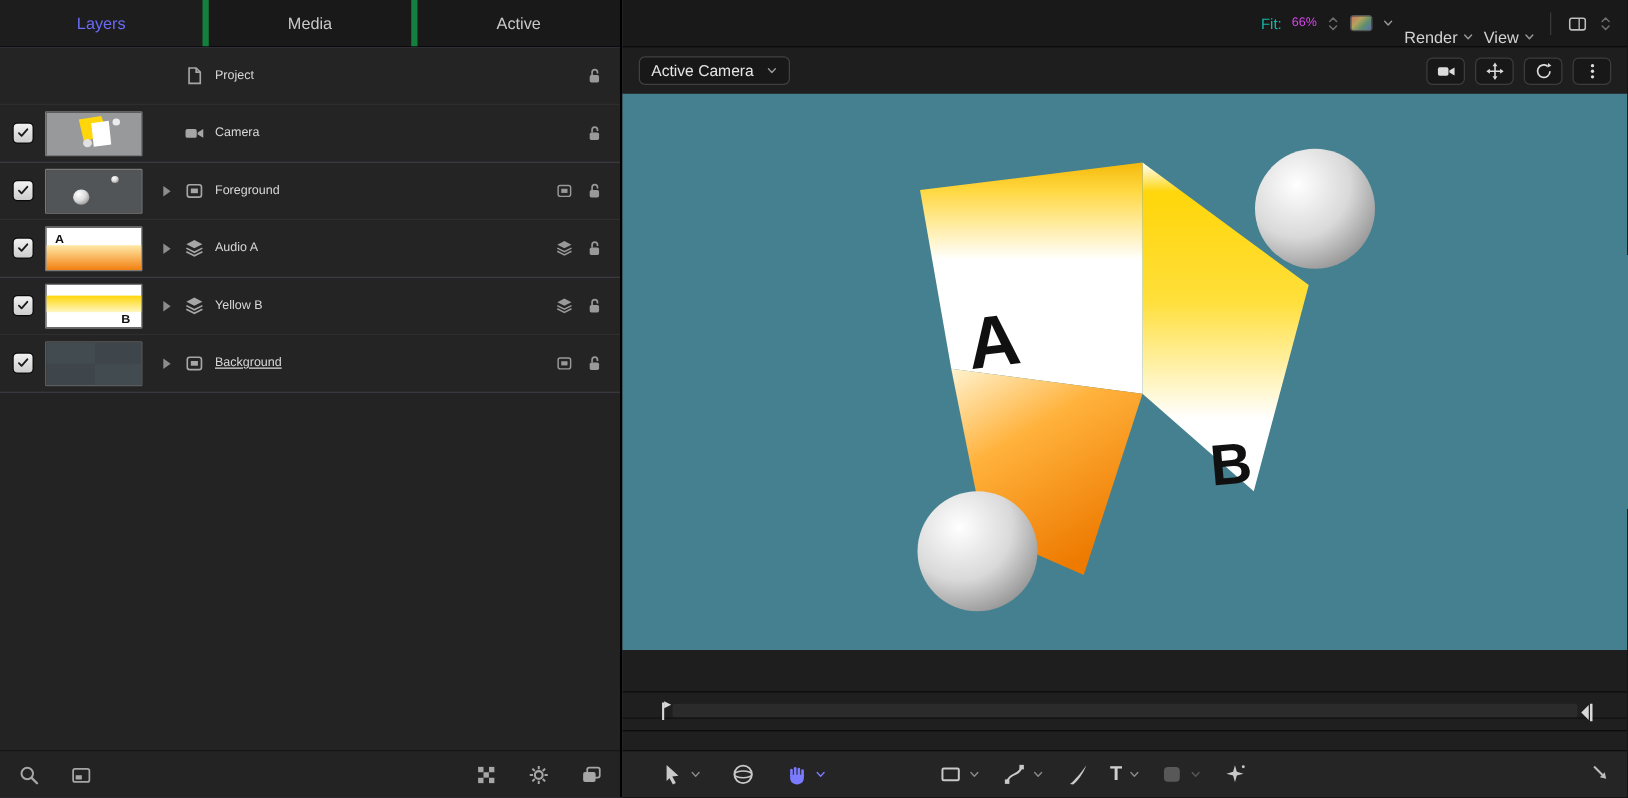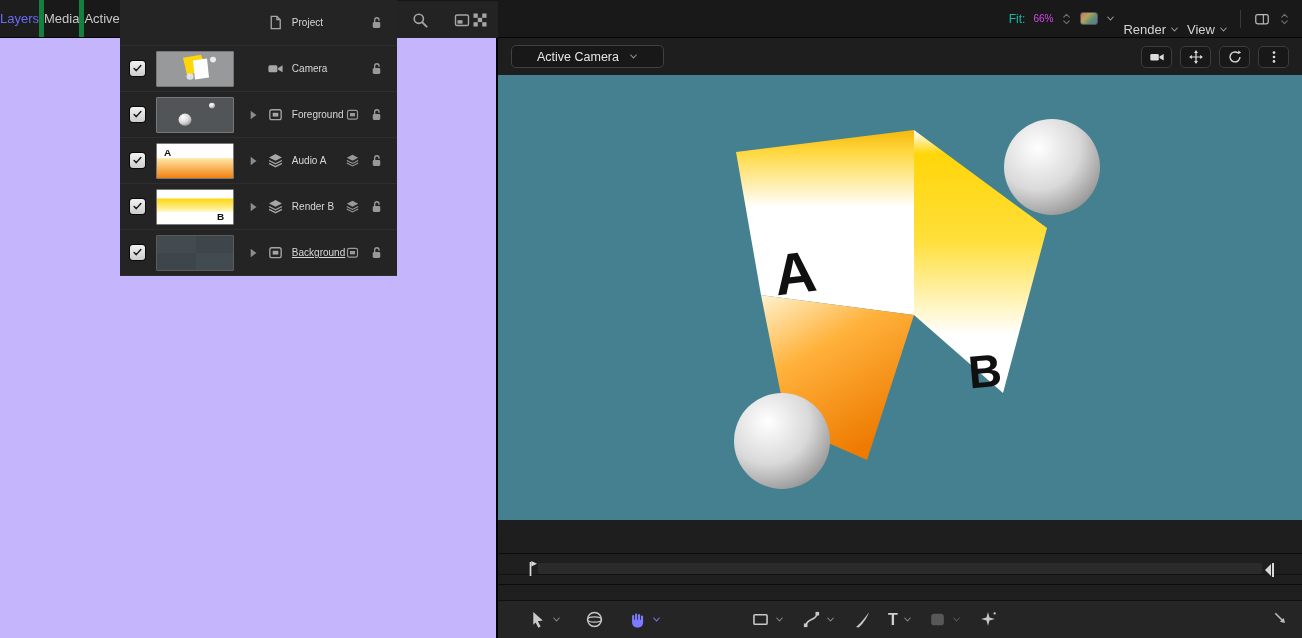--- a/index.html
+++ b/index.html
@@ -1,21 +1,21 @@
 <!DOCTYPE html>
 <html><head>
 <meta charset="utf-8">
 <style>
   * { margin:0; padding:0; box-sizing:border-box; }
   html,body { background:#111; }
   body { font-family:"Liberation Sans","DejaVu Sans",sans-serif; }
   .app { width:1302px; height:638px; display:flex; background:#1e1e1e; overflow:hidden; position:relative; }
 
   
-  .left-panel { width:498px; min-width:498px; height:100%; background:#c4b5fd; border-right:2px solid #000; display:flex; flex-direction:row; }
+  .left-panel { width:498px; min-width:498px; height:100%; background:#c4b5fd; border-right:2px solid #000; display:flex; flex-direction:column; }
   .tabbar { height:38px; display:flex; background:#191919; border-bottom:1px solid #060606; }
   .tab { flex:1; display:flex; align-items:center; justify-content:center; font-size:13px; color:#c9c9c9; cursor:default; }
   .tab + .tab { border-left:5px solid #15803d; }
   .tab.active { color:#6a6af7; background:#1d1d1d; }
 
   .rows { display:flex; flex-direction:column; }
   .row { height:46px; display:flex; align-items:center; background:#242424; border-bottom:1px solid #2e2e2e; }
   .c-check { width:36px; display:flex; justify-content:center; }
   .c-thumb { width:88px; display:flex; align-items:center; }
   .c-disc  { width:18px; display:flex; justify-content:center; }
@@ -44,21 +44,21 @@
   .hdr-dim { font-size:10px; color:#d946ef; }
   .stepper { width:11px; height:14px; color:#6e6e6e; }
   .chev { width:9px; height:9px; color:#9a9a9a; }
   .hdr-btn { display:flex; align-items:center; gap:4px; font-size:13px; color:#d4d4d4;margin-top:22px; }
   .swatch { width:18px; height:13px; border-radius:3px; border:1px solid #555;
             background:linear-gradient(135deg,#c9725f 0%,#b5a35c 35%,#5f8f6e 65%,#5d6fae 100%); }
   .hdr-sep { width:1px; height:18px; background:#3a3a3a; margin:0 4px; }
   .display-ic { width:18px; height:16px; color:#bdbdbd; }
 
   .canvas-toolbar { height:37px; background:#1e1e1e; display:flex; align-items:center; }
-  .cam-btn { margin-left:13px; height:23px; padding:0 25px; border-radius:5px; background:#181818; border:1px solid #404040;
+  .cam-btn { margin-left:13px; height:23px; padding:0 9px; border-radius:5px; background:#181818; border:1px solid #404040;
              display:flex; align-items:center; gap:10px; font-size:12.5px; color:#e5e5e5; }
   .cv-buttons { margin-left:auto; display:flex; gap:8px; margin-right:13px; }
   .cv-btn { width:31px; height:22px; border-radius:5px; background:#181818; border:1px solid #3c3c3c; display:flex; align-items:center; justify-content:center; color:#dcdcdc; }
   .cv-btn svg { width:16px; height:16px; }
 
   .stage { height:445px; position:relative; }
   .stage svg { display:block; }
 
   .r-gap1 { height:33px; background:#1e1e1e; }
   .timeline { height:32px; background:#1f1f1f; border-top:1px solid #0c0c0c; border-bottom:1px solid #0c0c0c; position:relative; }
@@ -403,21 +403,21 @@
         <div class="c-disc">
             <svg class="ic disc">
               <use href="#i-tri"></use>
             </svg>
           </div>
         <div class="c-icon">
             <svg class="ic">
               <use href="#i-layers"></use>
             </svg>
           </div>
-        <span class="name">Render B</span>
+        <span class="name">Yellow B</span>
         <div class="row-right">
           <svg class="ic small">
               <use href="#i-layers"></use>
             </svg>
           <svg class="ic small">
               <use href="#i-lock"></use>
             </svg>
         </div>
       </div>
 

